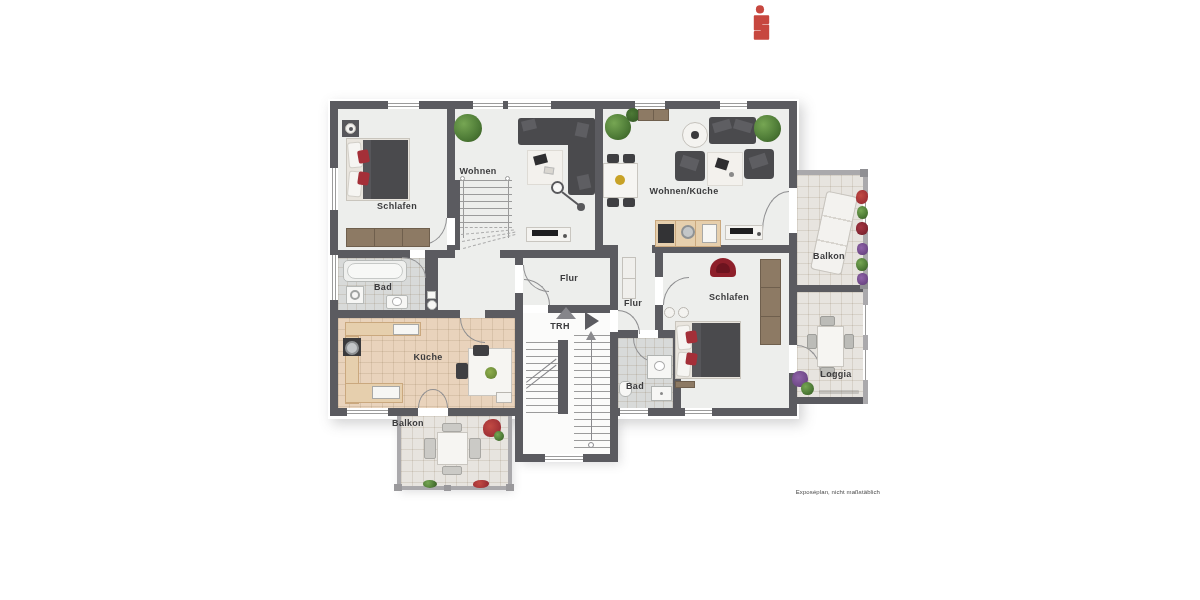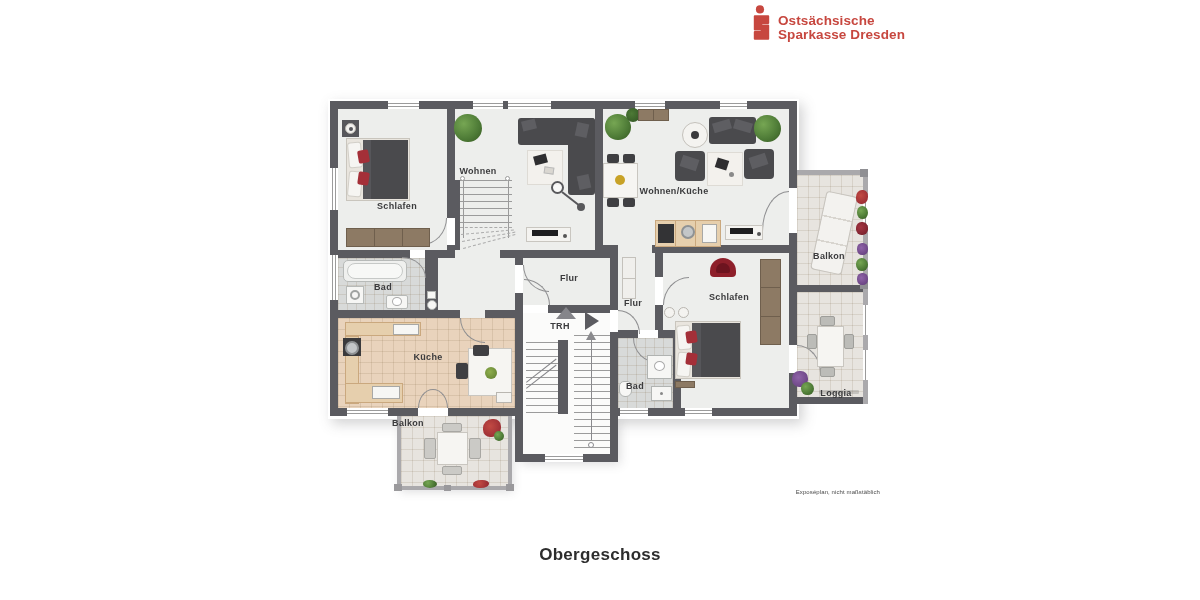--- a/index.html
+++ b/index.html
@@ -23,24 +23,20 @@
 </head>
 <body>
 
 <div class="page">
 
   <div class="logo">
     <svg width="19" height="37" viewBox="0 0 19 37">
       <circle cx="8" cy="4.4" r="4.1" fill="#c7473f"></circle>
       <path d="M2.8 11.2 H16.2 V18 H9.3 V20.6 H16.2 V33.8 H2.8 V27 H9.7 V24.4 H2.8 Z" fill="#c7473f" stroke="#c7473f" stroke-width="2" stroke-linejoin="round"></path>
     </svg>
-    <div class="logo-text" style="color:#c7473f">
-      <div>Ostsächsische</div>
-      <div>Sparkasse Dresden</div>
-    </div>
   </div>
 
   <div id="plan">
     <div id="geo">
         <div class="g" style="left: -2px; top: 4px; width: 471px; height: 320px; box-shadow: rgba(80, 80, 85, 0.25) 4px 5px 12px;"></div>
         <div class="g" style="left: 187px; top: 323px; width: 99px; height: 42px; box-shadow: rgba(80, 80, 85, 0.2) 4px 4px 10px;"></div>
         <div class="g" style="left: 67px; top: 323px; width: 113px; height: 70px; box-shadow: rgba(80, 80, 85, 0.18) 3px 4px 9px;"></div>
         <div class="g" style="left: 8px; top: 14px; width: 451px; height: 299px; background: rgb(237, 238, 236);"></div>
         <div class="g tiles" style="left: 8px; top: 223px; width: 177px; height: 90px; background-color: rgb(233, 211, 188);"></div>
         <div class="g tiles" style="left: 8px; top: 163px; width: 92px; height: 52px; background-color: rgb(216, 218, 217); background-size: 9px 9px;"></div>
@@ -268,28 +264,27 @@
         <div class="g" style="left: 139px; top: 343px; width: 12px; height: 21px; background: rgb(203, 202, 198); border: 1px solid rgb(168, 167, 163); border-radius: 2px;"></div>
         <div class="g" style="left: 112px; top: 328px; width: 20px; height: 9px; background: rgb(203, 202, 198); border: 1px solid rgb(168, 167, 163); border-radius: 2px;"></div>
         <div class="g" style="left: 112px; top: 371px; width: 20px; height: 9px; background: rgb(203, 202, 198); border: 1px solid rgb(168, 167, 163); border-radius: 2px;"></div>
         <div class="g" style="left: 153px; top: 324px; width: 18px; height: 18px; background: radial-gradient(circle at 40% 40%, rgb(194, 74, 67), rgb(143, 37, 48)); border-radius: 50% 40%;"></div>
         <div class="g" style="left: 164px; top: 336px; width: 10px; height: 10px; background: radial-gradient(circle at 35% 35%, rgb(118, 166, 83), rgb(77, 122, 54) 60%, rgb(53, 87, 31)); border-radius: 48% 52% 50% 50%;"></div>
         <div class="g" style="left: 93px; top: 385px; width: 14px; height: 8px; background: radial-gradient(circle at 35% 35%, rgb(118, 166, 83), rgb(77, 122, 54) 60%, rgb(53, 87, 31)); border-radius: 48% 52% 50% 50%;"></div>
         <div class="g" style="left: 143px; top: 385px; width: 16px; height: 8px; background: radial-gradient(circle at 40% 40%, rgb(194, 74, 67), rgb(143, 37, 48)); border-radius: 50% 40%;"></div>
       </div>
     <div class="rlabel" style="left:148px;top:76px">Wohnen</div>
     <div class="rlabel" style="left:67px;top:111px">Schlafen</div>
-    <div class="rlabel" style="left:344px;top:96px">Wohnen/Küche</div>
+    <div class="rlabel" style="left:354px;top:96px">Wohnen/Küche</div>
     <div class="rlabel" style="left:499px;top:161px">Balkon</div>
     <div class="rlabel" style="left:53px;top:192px">Bad</div>
     <div class="rlabel" style="left:239px;top:183px">Flur</div>
     <div class="rlabel" style="left:303px;top:208px">Flur</div>
     <div class="rlabel" style="left:399px;top:202px">Schlafen</div>
     <div class="rlabel" style="left:230px;top:231px">TRH</div>
     <div class="rlabel" style="left:98px;top:262px">Küche</div>
     <div class="rlabel" style="left:305px;top:291px">Bad</div>
-    <div class="rlabel" style="left:506px;top:298px">Loggia</div>
+    <div class="rlabel" style="left:506px;top:279px">Loggia</div>
     <div class="rlabel" style="left:78px;top:328px">Balkon</div>
   </div>
 
   <div class="disclaimer">Exposéplan, nicht maßstäblich</div>
-  <div class="title">Obergeschoss</div>
 </div>
 
 </body></html>

